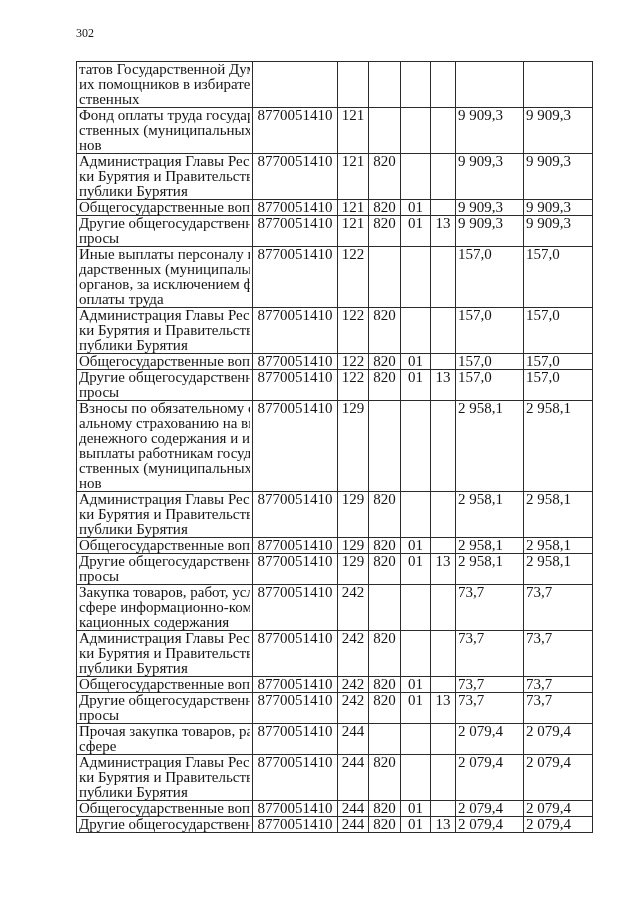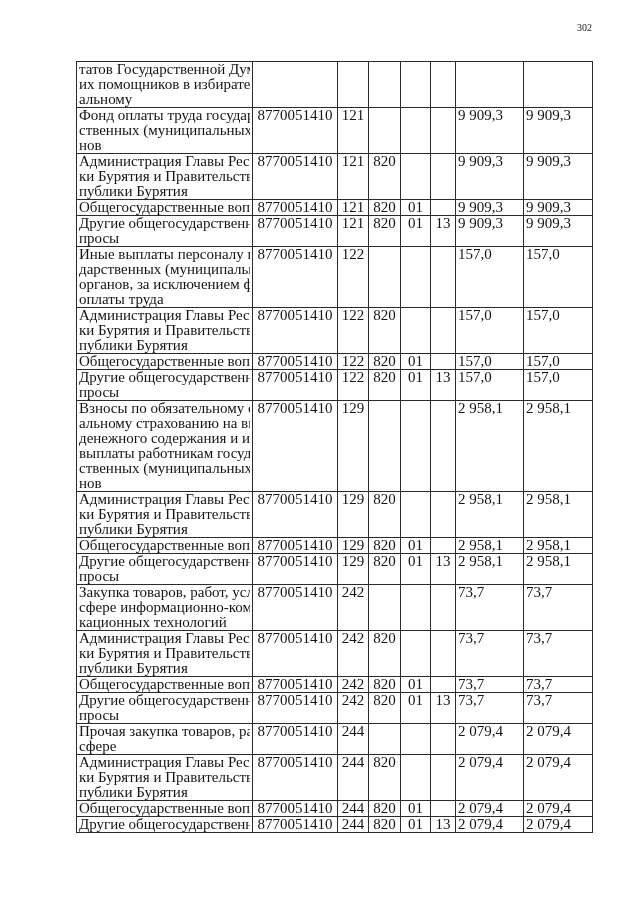--- a/index.html
+++ b/index.html
@@ -15,25 +15,25 @@
   }
   .page {
     position: relative;
     width: 640px;
     height: 905px;
     background: #ffffff;
     overflow: hidden;
   }
   .page-number {
     position: absolute;
-    top: 20px;
+    top: 26px;
     left: 76px;
     width: 516px;
-    text-align: right;
-    font-size: 10px;
+    text-align: left;
+    font-size: 12px;
     line-height: 15px;
   }
   table.budget {
     position: absolute;
     left: 76px;
     top: 61px;
     width: 516px;
     border-collapse: collapse;
     table-layout: fixed;
   }
@@ -70,21 +70,21 @@
       <col style="width:30px">
       <col style="width:25px">
       <col style="width:68px">
       <col style="width:69px">
     </colgroup>
     <tbody id="table-body">
         <tr>
           <td class="c-name">
             <div class="line just">татов Государственной Думы и</div>
             <div class="line just">их помощников в избирательных</div>
-            <div class="line">альному</div>
+            <div class="line">ственных</div>
           </td>
           <td class="c-code"></td>
           <td class="c-code"></td>
           <td class="c-code"></td>
           <td class="c-code"></td>
           <td class="c-code"></td>
           <td class="c-sum"></td>
           <td class="c-sum"></td>
         </tr>
         <tr>
@@ -247,21 +247,21 @@
           <td class="c-code">820</td>
           <td class="c-code">01</td>
           <td class="c-code">13</td>
           <td class="c-sum">2 958,1</td>
           <td class="c-sum">2 958,1</td>
         </tr>
         <tr>
           <td class="c-name">
             <div class="line just">Закупка товаров, работ, услуг в</div>
             <div class="line just">сфере информационно-коммуни-</div>
-            <div class="line">кационных технологий</div>
+            <div class="line">кационных содержания</div>
           </td>
           <td class="c-code">8770051410</td>
           <td class="c-code">242</td>
           <td class="c-code"></td>
           <td class="c-code"></td>
           <td class="c-code"></td>
           <td class="c-sum">73,7</td>
           <td class="c-sum">73,7</td>
         </tr>
         <tr>

